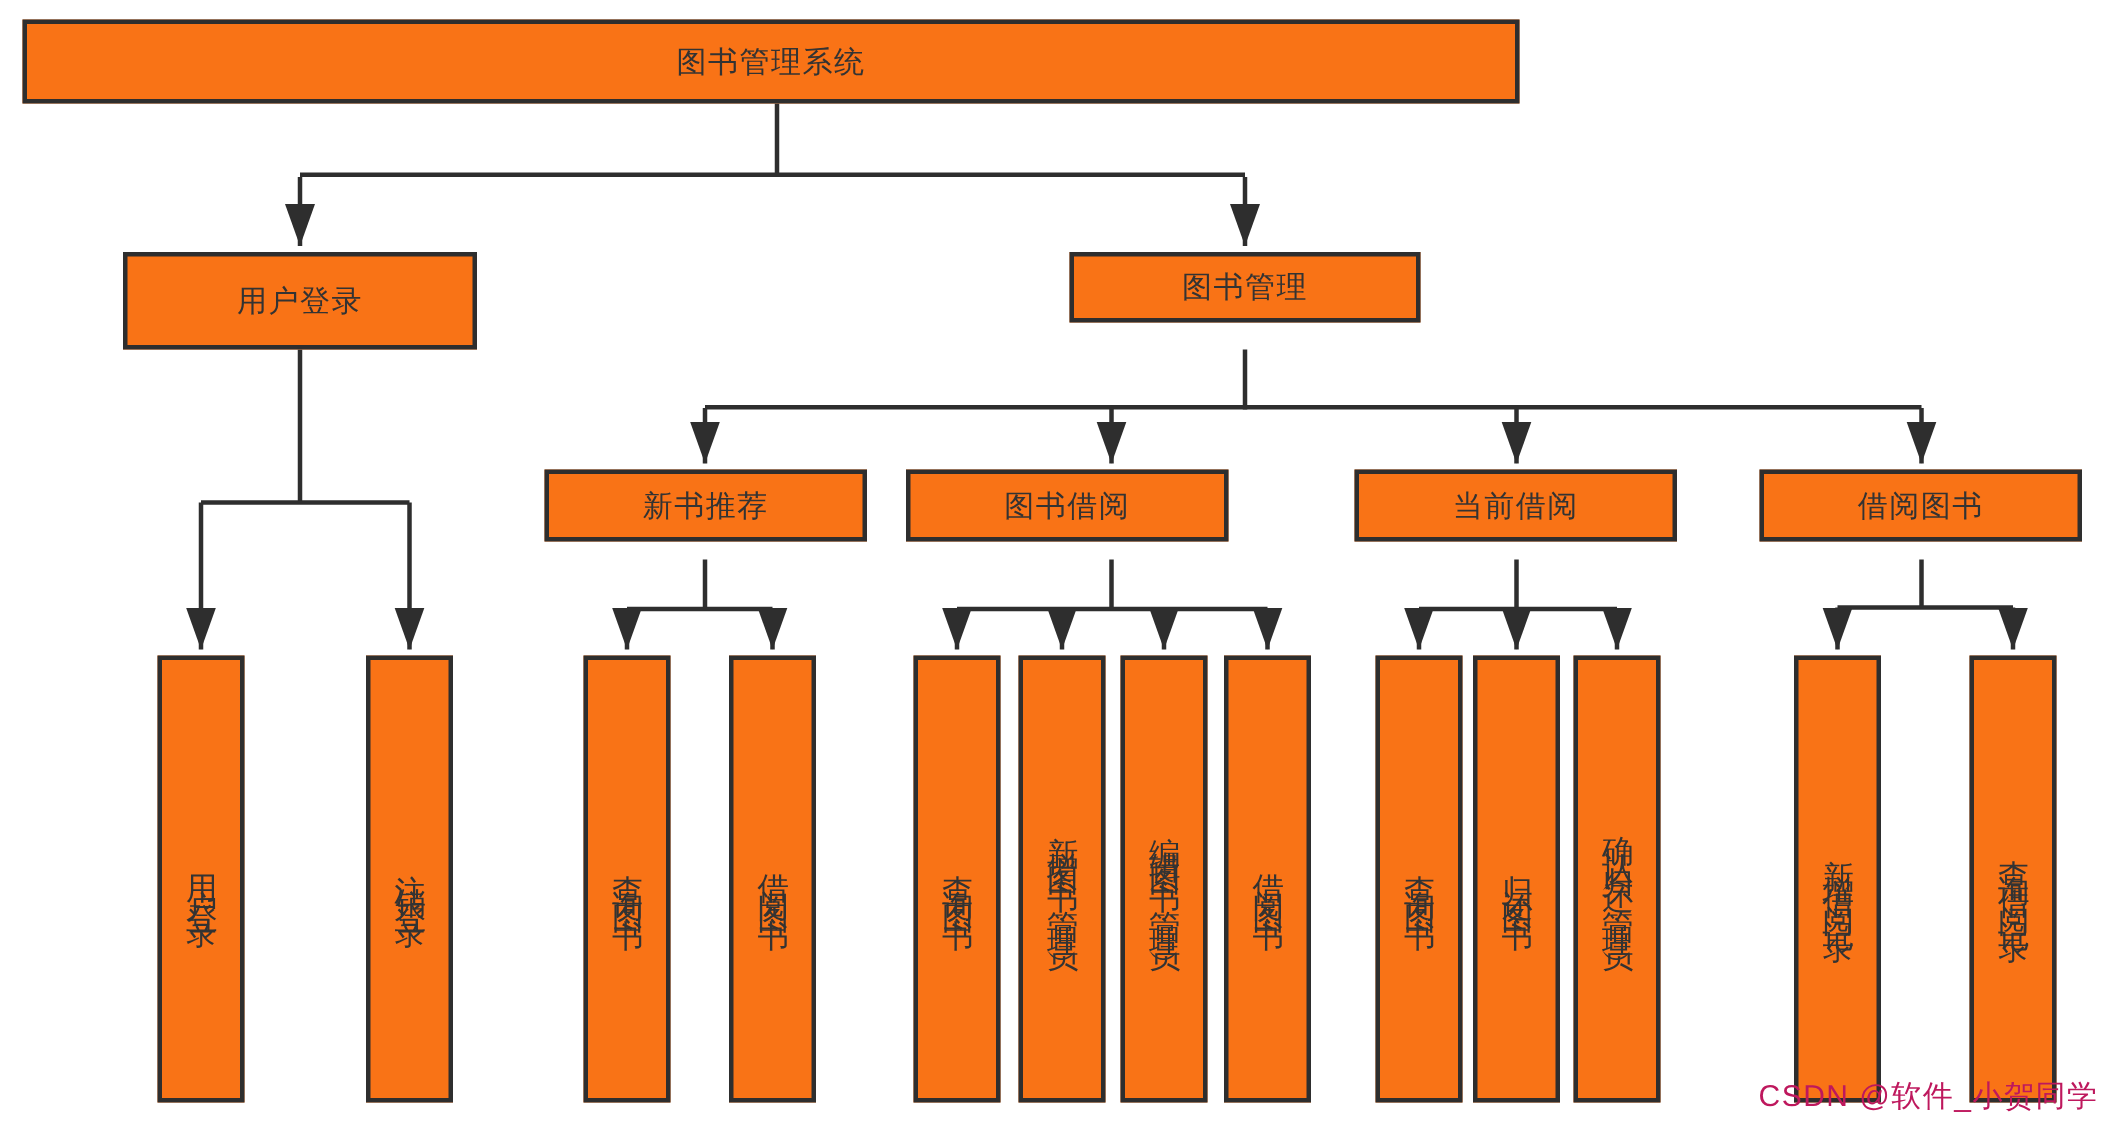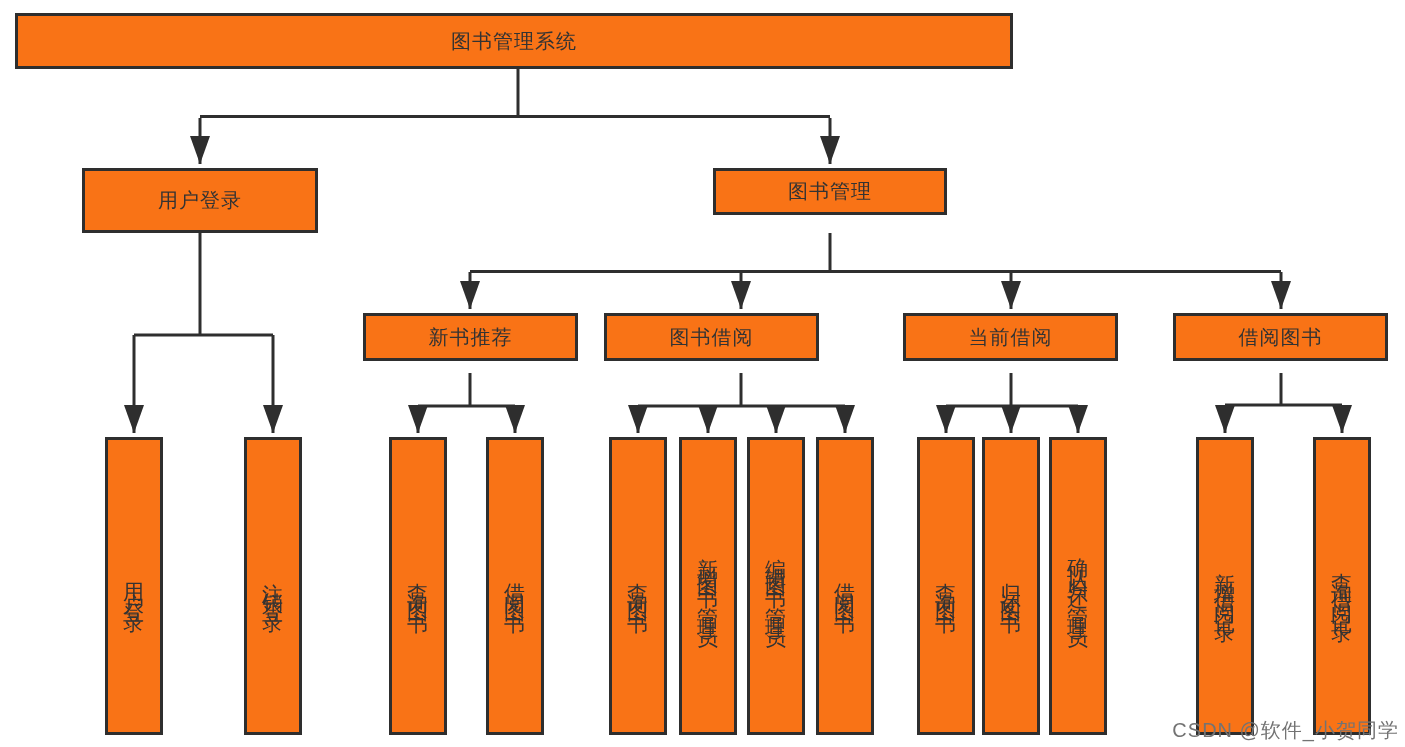--- a/index.html
+++ b/index.html
@@ -66,21 +66,21 @@
   .leaf-e1 { left: 917px; }
   .leaf-e2 { left: 982px; }
   .leaf-e3 { left: 1049px; }
   .leaf-f1 { left: 1196px; }
   .leaf-f2 { left: 1313px; }
   .watermark {
     position: absolute;
     right: 6px;
     top: 717px;
     font-size: 20px;
-    color: #737373;
+    color: #be185d;
     letter-spacing: 1px;
     white-space: nowrap;
   }
 </style>
 </head>
 <body>
 
 <div class="canvas">
 
   <svg class="connectors" viewBox="0 0 1405 747" xmlns="http://www.w3.org/2000/svg">

